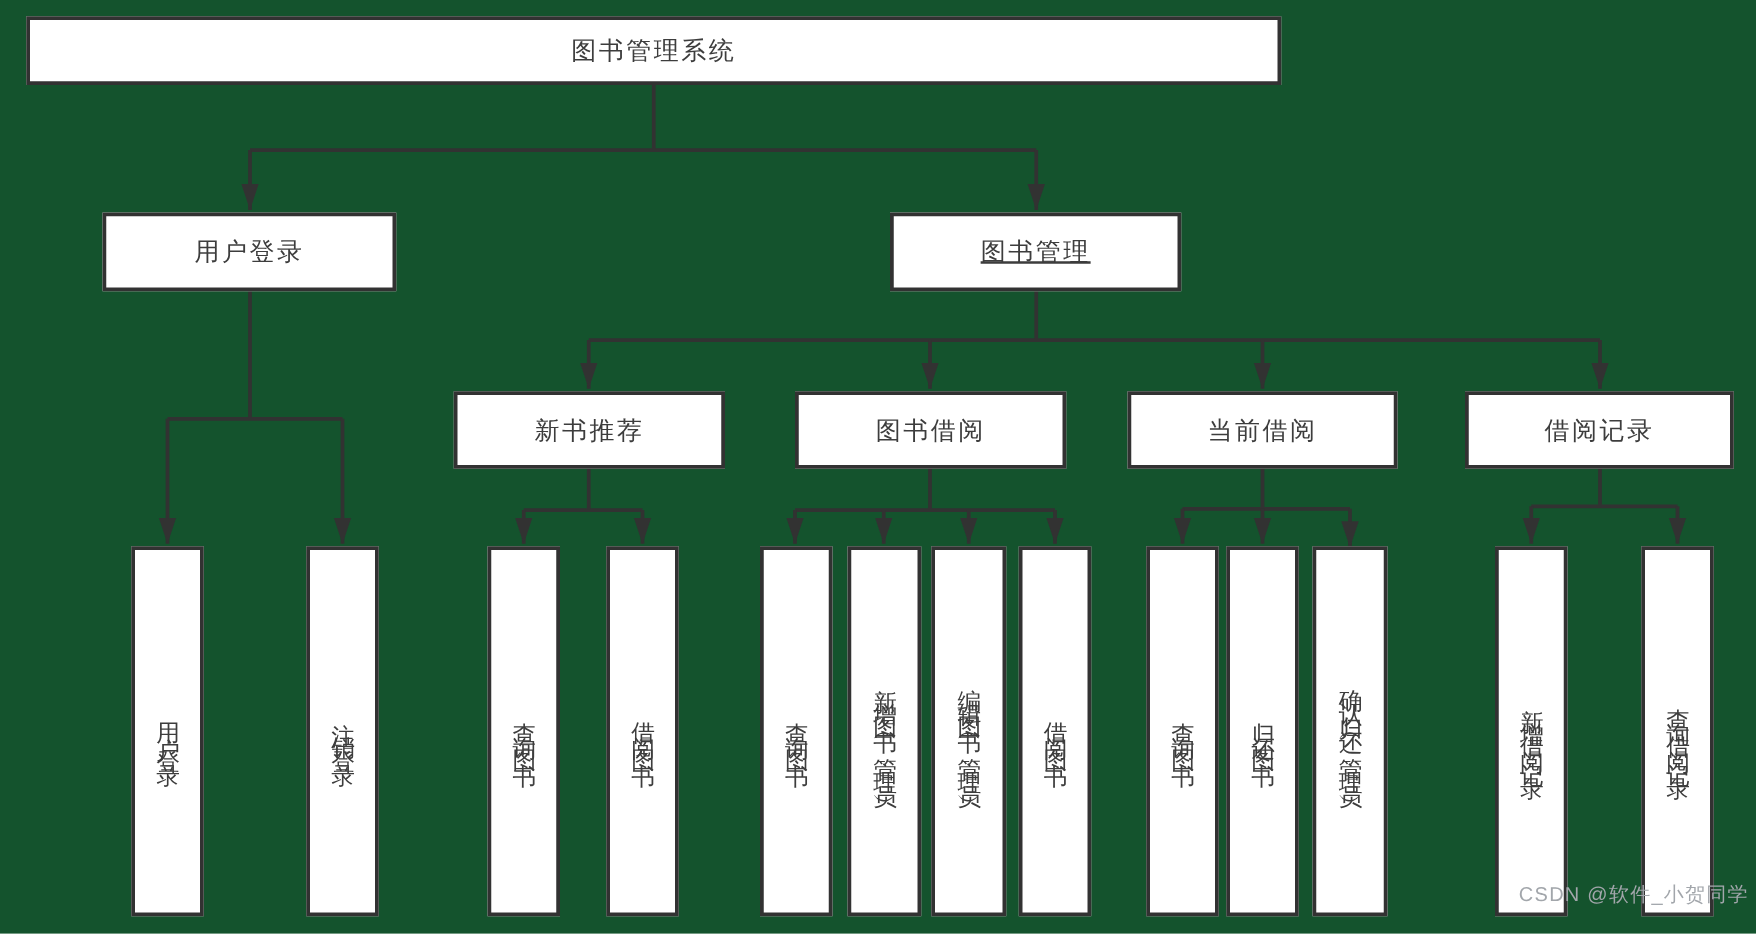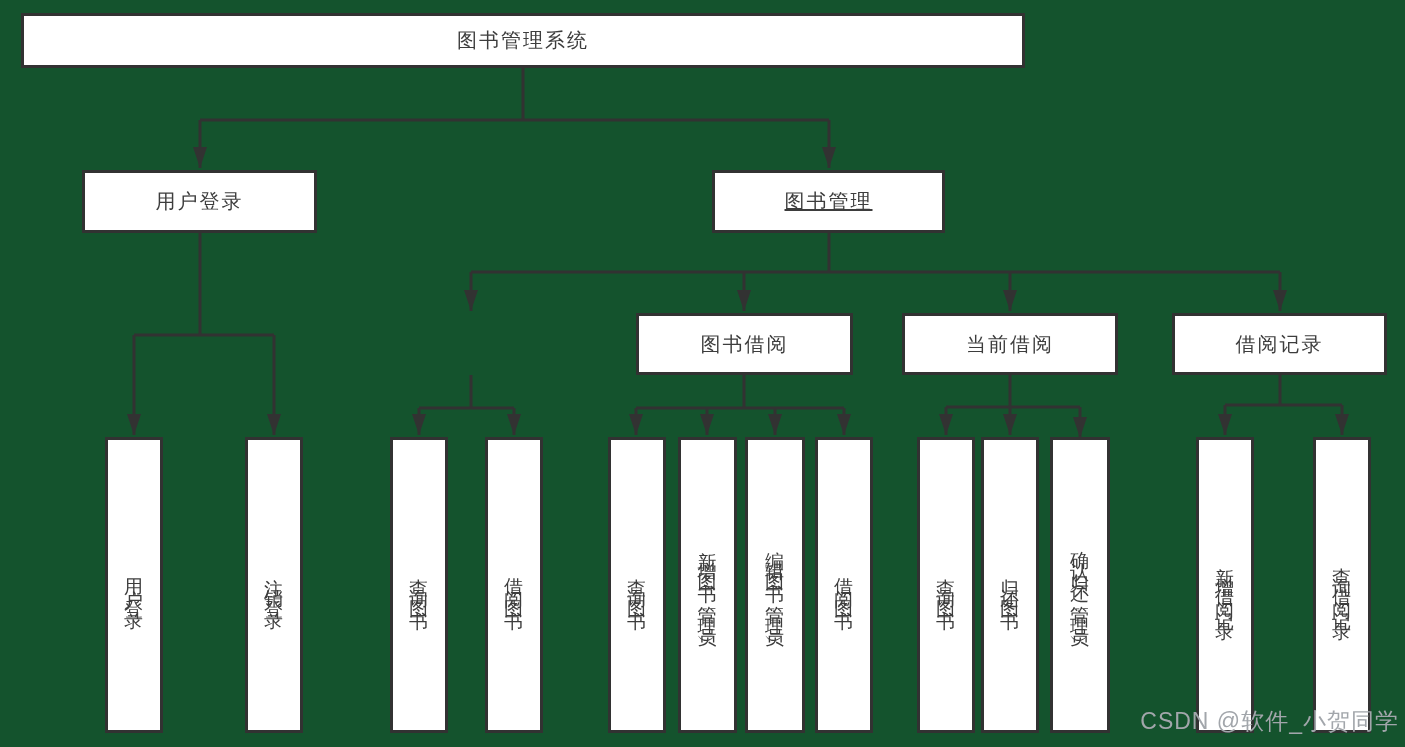--- a/index.html
+++ b/index.html
@@ -49,22 +49,22 @@
   .f1 { left: 105px; }  .f2 { left: 245px; }
   .f3 { left: 390px; }  .f4 { left: 485px; }
   .f5 { left: 608px; }  .f6 { left: 678px; width: 59px; }
   .f7 { left: 745px; width: 60px; }  .f8 { left: 815px; }
   .f9 { left: 917px; }  .f10 { left: 981px; }
   .f11 { left: 1050px; width: 60px; }
   .f12 { left: 1196px; } .f13 { left: 1313px; }
   .watermark {
     position: absolute;
     right: 6px;
-    bottom: 10px;
-    font-size: 23px;
+    bottom: 20px;
+    font-size: 16px;
     color: #a2a6ab;
     letter-spacing: 1px;
     z-index: 5;
   }
 </style>
 </head>
 <body>
 
 <div class="canvas">
 
@@ -120,20 +120,23 @@
     <span>图书管理系统</span>
   </div>
 
   <div class="node b-login">
     <span>用户登录</span>
   </div>
   <div class="node b-mgmt">
     <span>图书管理</span>
   </div>
 
+  <div class="node b-l3-1">
+    <span>新书推荐</span>
+  </div>
   <div class="node b-l3-2">
     <span>图书借阅</span>
   </div>
   <div class="node b-l3-4">
     <span>借阅记录</span>
   </div>
   <div class="node b-l3-3">
     <span>当前借阅</span>
   </div>
 

